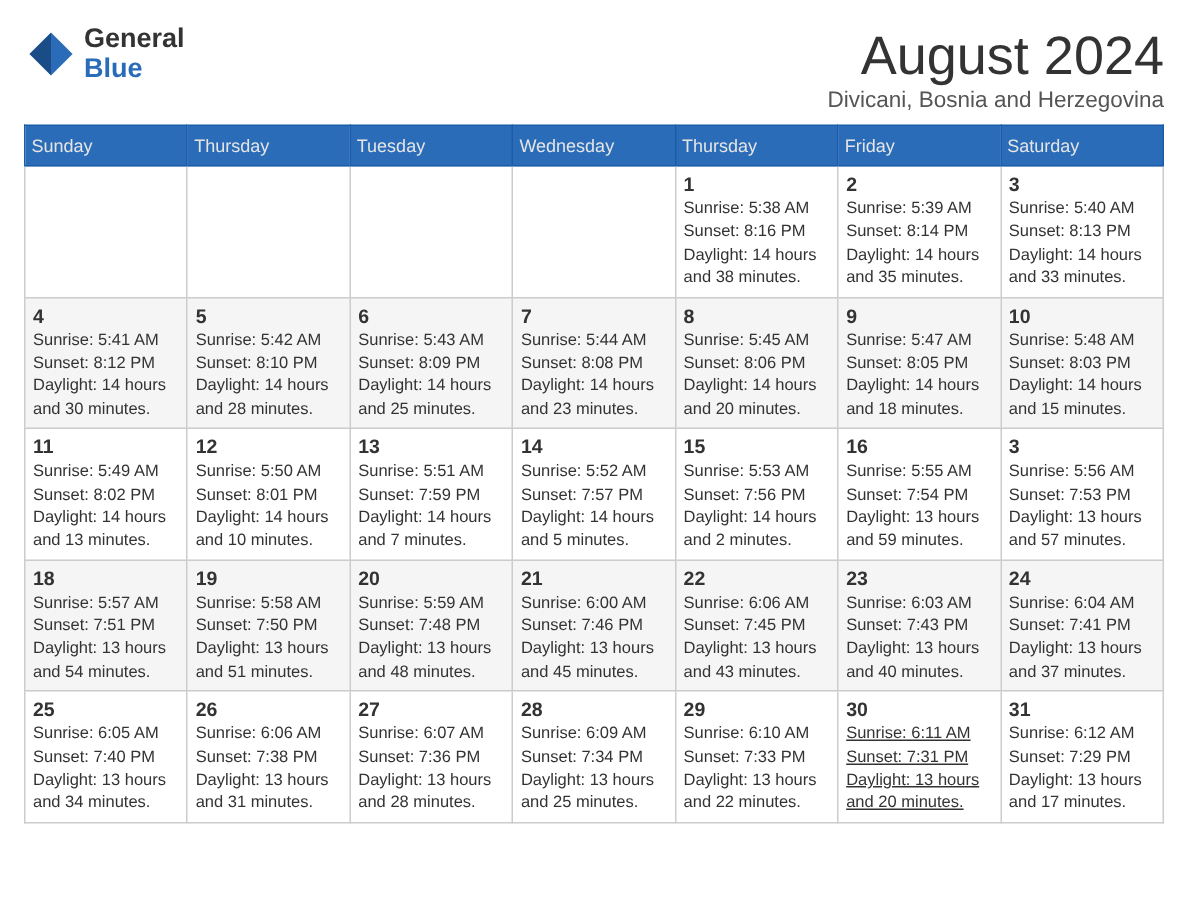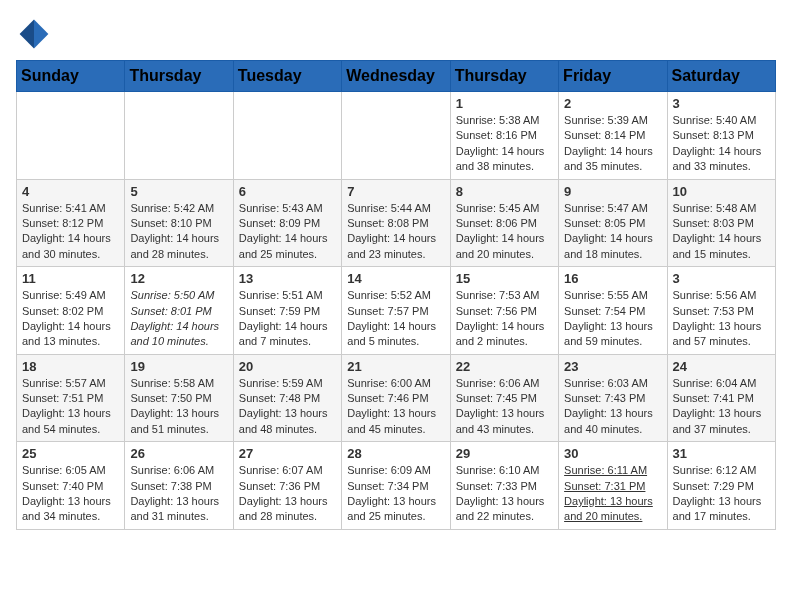--- a/index.html
+++ b/index.html
@@ -52,25 +52,25 @@
       font-size: 15px;
       color: #555;
     }
     .calendar {
       width: 100%;
       border-collapse: collapse;
       font-size: 11px;
     }
     .calendar thead th {
       background: #2a6cb8;
-      color: #000000;
+      color: #e5e5e5;
       padding: 6px 4px;
       text-align: left;
-      font-size: 16px;
-      font-weight: bold;
+      font-size: 12px;
+      font-weight: normal;
       border: 1px solid #1a5ca8;
     }
     .calendar tbody td {
       border: 1px solid #ccc;
       vertical-align: top;
       padding: 4px 5px;
       width: 107px;
       min-height: 80px;
       background: #fff;
     }
@@ -95,20 +95,28 @@
   </style>
 </head>
 <body>
 
 <div class="header">
   <div class="logo">
     <svg class="logo-icon" viewBox="0 0 40 40" xmlns="http://www.w3.org/2000/svg">
       <polygon points="20,4 36,20 20,36" fill="#2a6cb8"></polygon>
       <polygon points="4,20 20,4 20,36" fill="#1a4c88"></polygon>
     </svg>
+    <div class="logo-text">
+      <span class="logo-general">General</span>
+      <span class="logo-blue">Blue</span>
+    </div>
+  </div>
+  <div class="title-block">
+    <div class="month-year">August 2024</div>
+    <div class="location">Divicani, Bosnia and Herzegovina</div>
   </div>
 </div>
 
 <table class="calendar">
   <thead>
     <tr>
     <th>Sunday</th>
         <th>Thursday</th>
         <th>Tuesday</th>
         <th>Wednesday</th>
@@ -199,42 +207,42 @@
       <tr>
         <td>
           <span class="day-number">11</span>
           <div class="day-info" style="white-space: pre-line;">Sunrise: 5:49 AM
 Sunset: 8:02 PM
 Daylight: 14 hours
 and 13 minutes.</div>
         </td>
         <td>
           <span class="day-number">12</span>
-          <div class="day-info" style="white-space: pre-line; font-style: italic;">Sunrise: 5:50 AM
+          <div class="day-info" style="white-space: pre-line;">Sunrise: 5:50 AM
 Sunset: 8:01 PM
 Daylight: 14 hours
 and 10 minutes.</div>
         </td>
         <td>
           <span class="day-number">13</span>
           <div class="day-info" style="white-space: pre-line;">Sunrise: 5:51 AM
 Sunset: 7:59 PM
 Daylight: 14 hours
 and 7 minutes.</div>
         </td>
         <td>
           <span class="day-number">14</span>
           <div class="day-info" style="white-space: pre-line;">Sunrise: 5:52 AM
 Sunset: 7:57 PM
 Daylight: 14 hours
 and 5 minutes.</div>
         </td>
         <td>
           <span class="day-number">15</span>
-          <div class="day-info" style="white-space: pre-line;">Sunrise: 7:53 AM
+          <div class="day-info" style="white-space: pre-line;">Sunrise: 5:53 AM
 Sunset: 7:56 PM
 Daylight: 14 hours
 and 2 minutes.</div>
         </td>
         <td>
           <span class="day-number">16</span>
           <div class="day-info" style="white-space: pre-line;">Sunrise: 5:55 AM
 Sunset: 7:54 PM
 Daylight: 13 hours
 and 59 minutes.</div>

